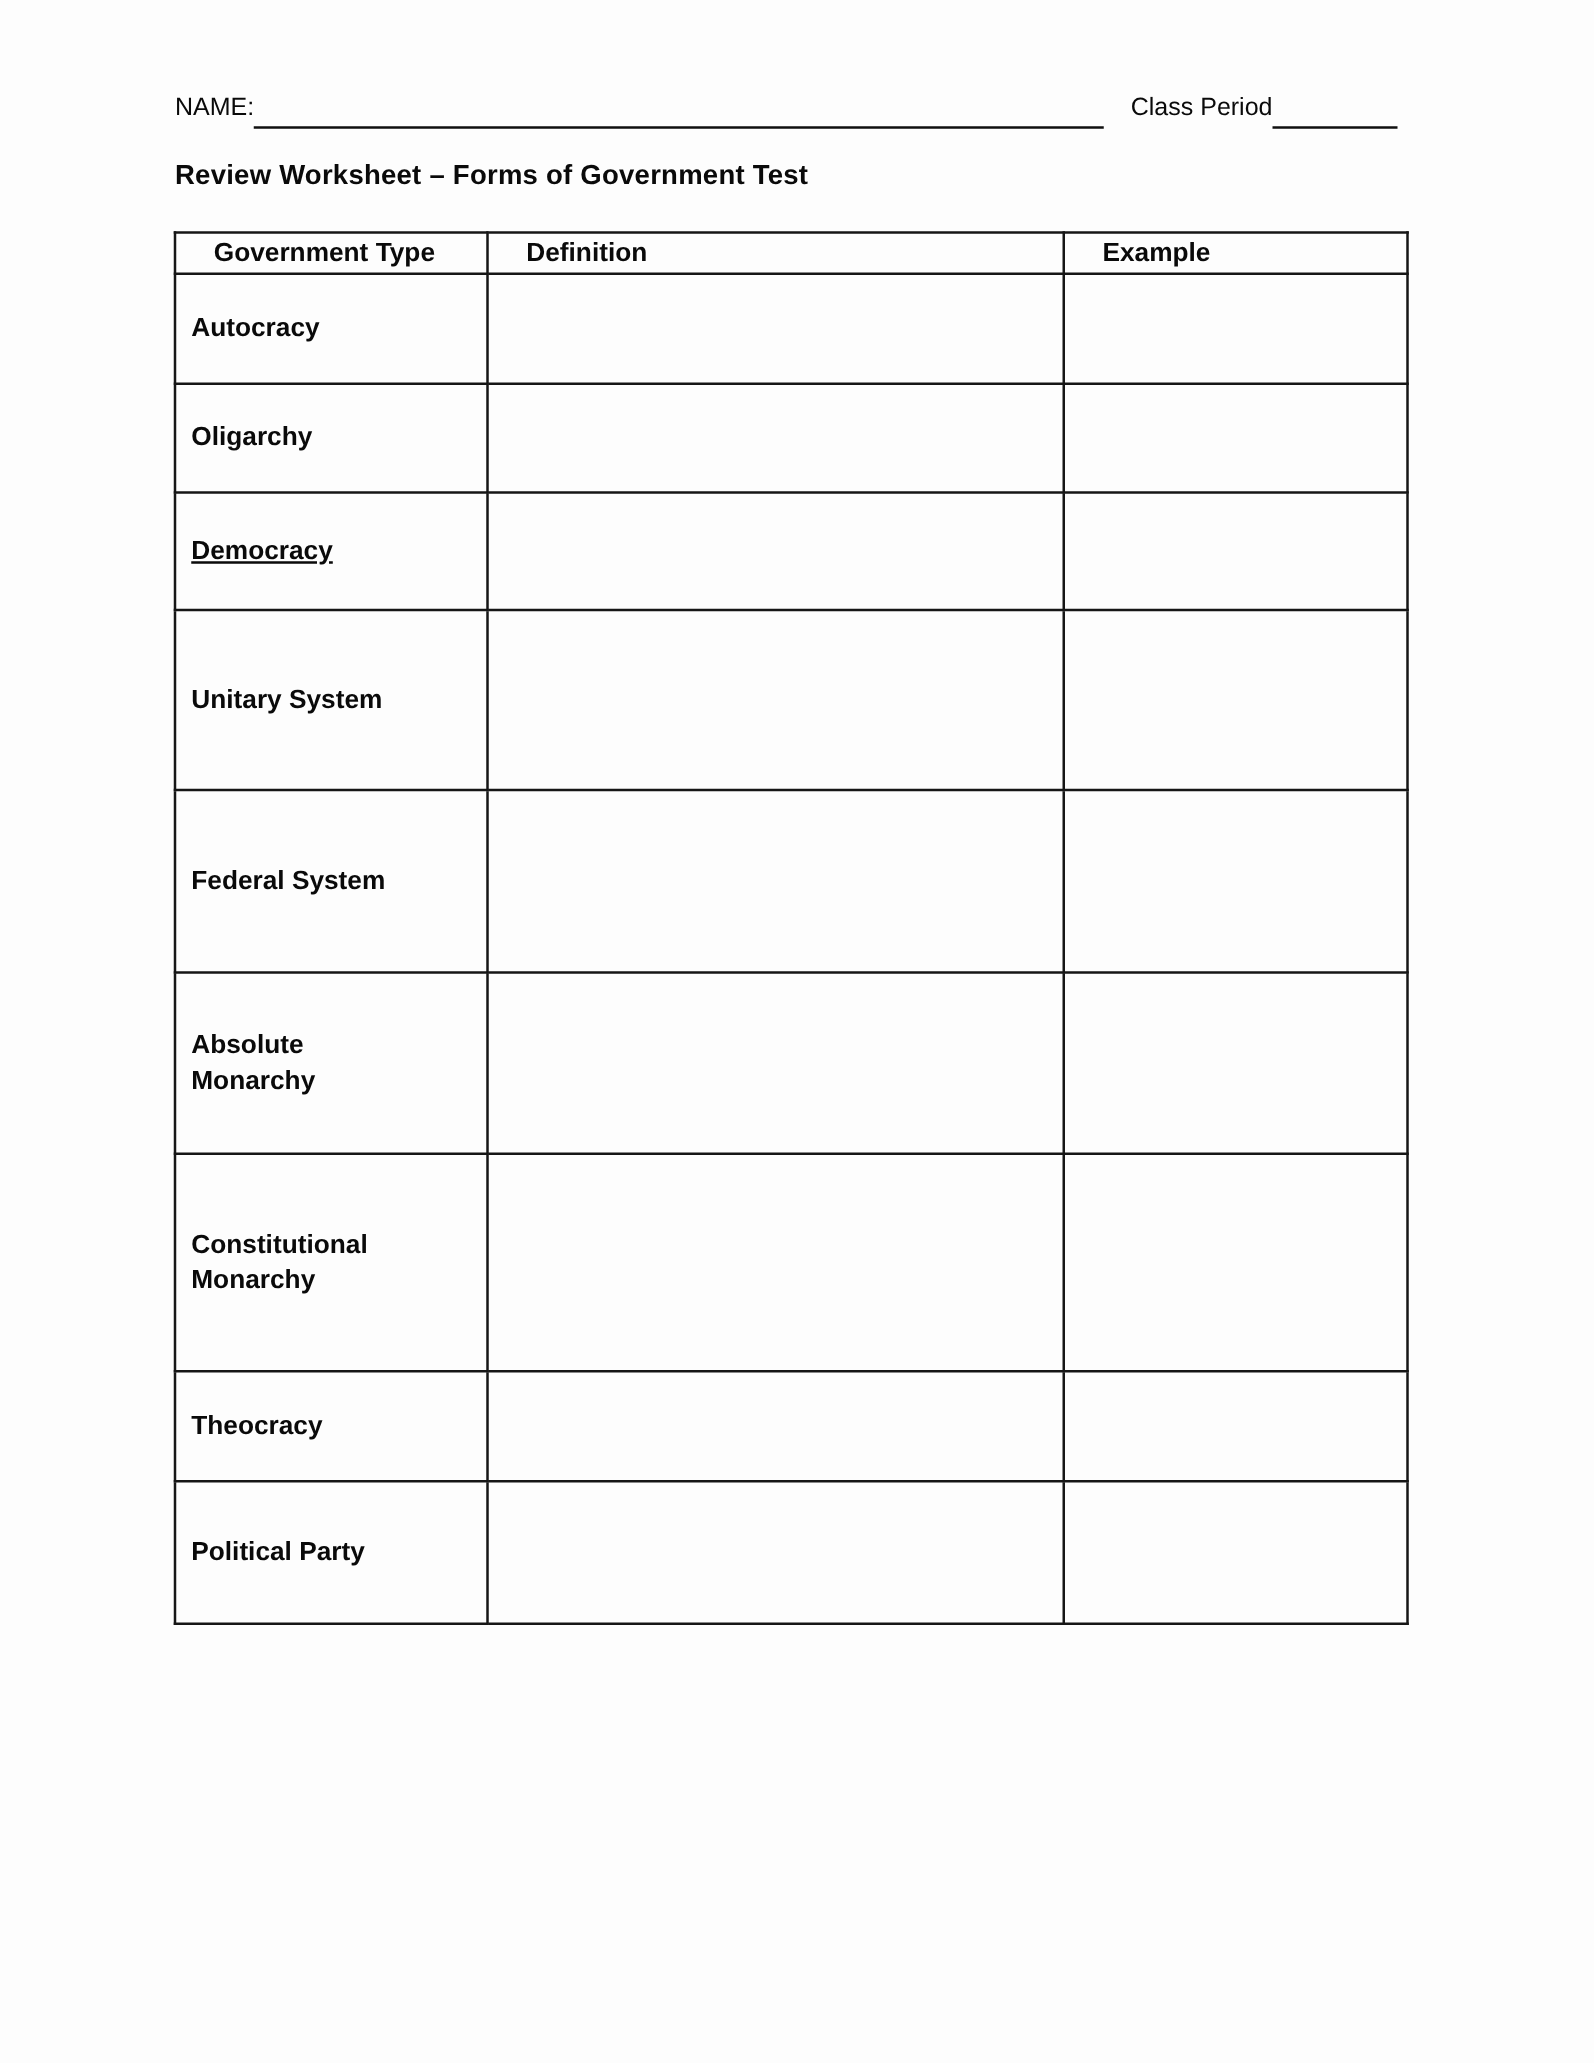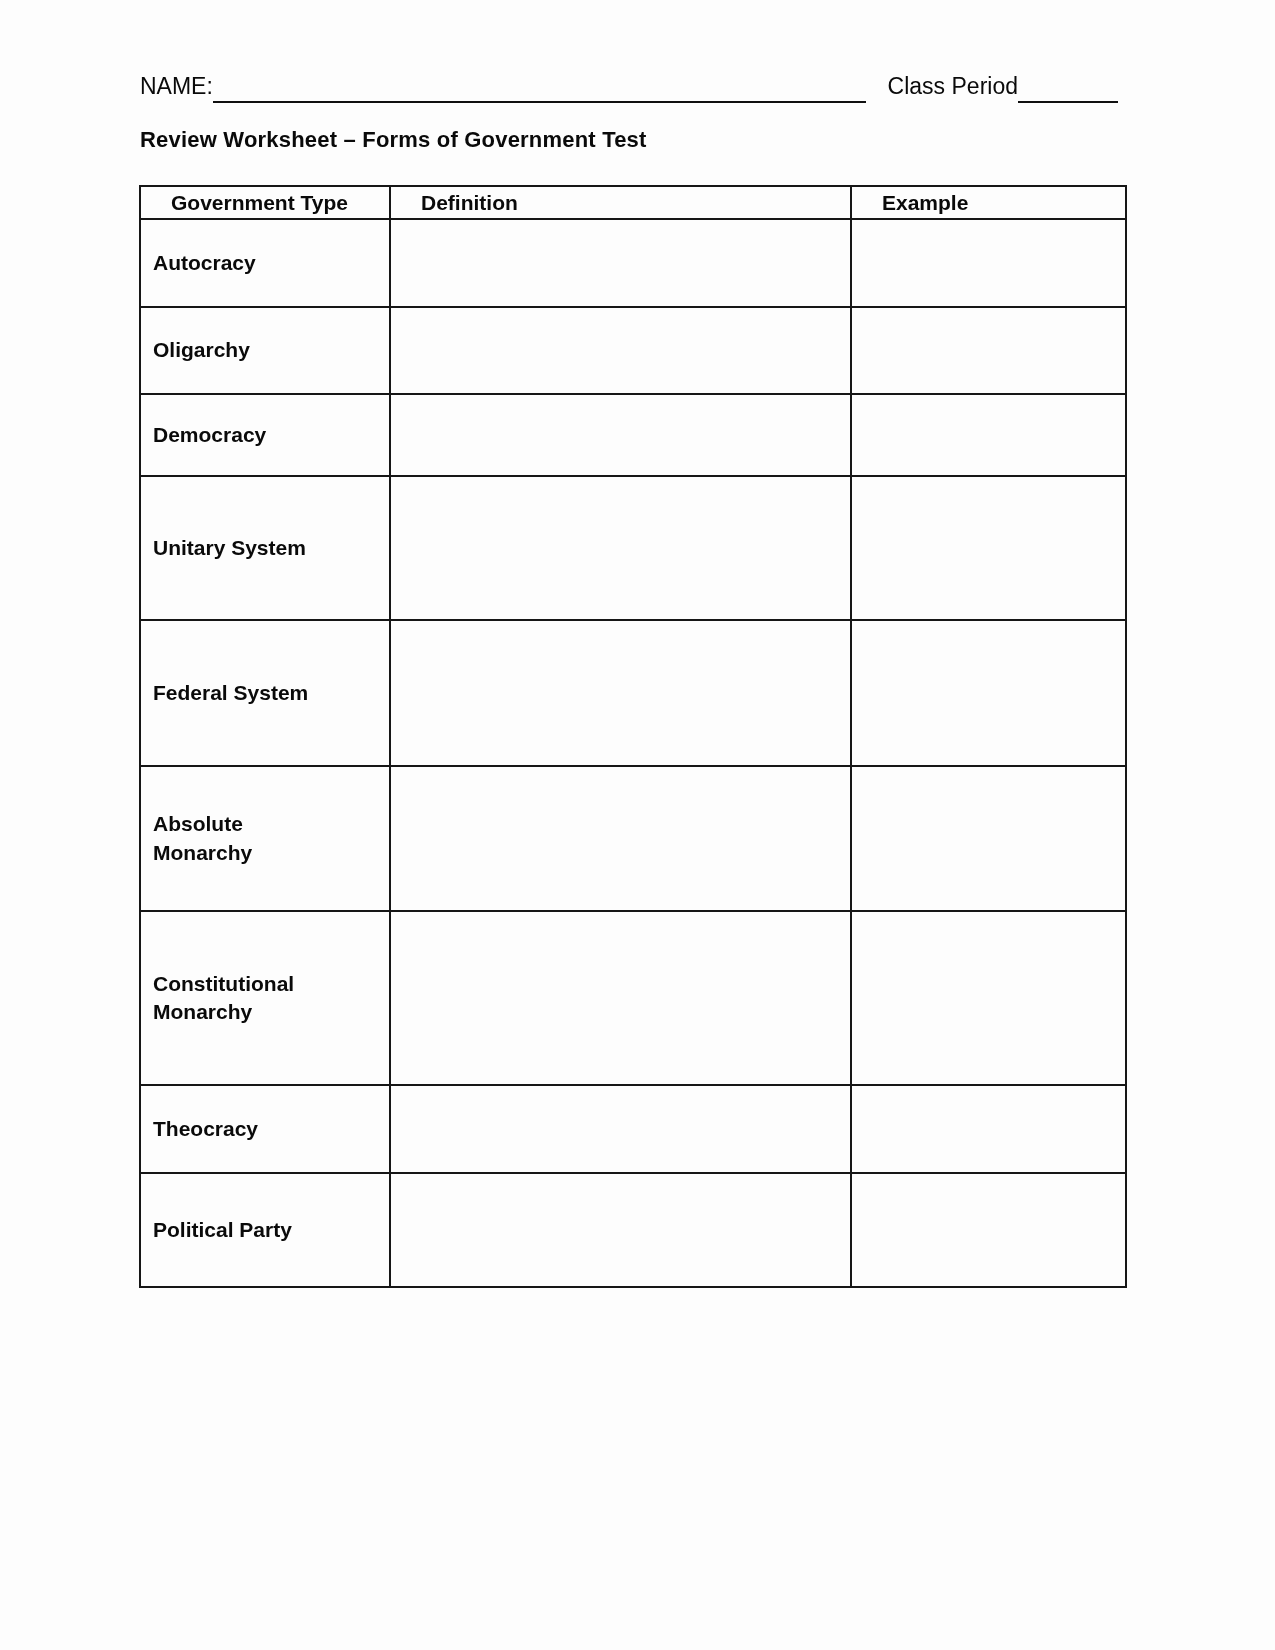--- a/index.html
+++ b/index.html
@@ -17,21 +17,21 @@
 
   
   .fillin-row {
     position: absolute;
     left: 140px;
     top: 69px;
     width: 978px;
     height: 34px;
     display: flex;
     align-items: stretch;
-    font-size: 23px;
+    font-size: 20px;
     line-height: 34px;
     white-space: nowrap;
   }
   .fillin-label { flex: 0 0 auto; }
   .fillin-line {
     border-bottom: 2px solid #101010;
     align-self: stretch;
   }
   .name-line { flex: 1 1 auto; margin-right: 22px; }
   .cp-line { flex: 0 0 100px; }
@@ -110,21 +110,21 @@
       <tr style="height:88px;">
         <td class="type-cell">Autocracy</td>
         <td class="blank-cell"></td>
         <td class="blank-cell"></td>
       </tr>
       <tr style="height:87px;">
         <td class="type-cell">Oligarchy</td>
         <td class="blank-cell"></td>
         <td class="blank-cell"></td>
       </tr>
-      <tr style="height:82px;">
+      <tr style="height:94px;text-decoration:underline;">
         <td class="type-cell">Democracy</td>
         <td class="blank-cell"></td>
         <td class="blank-cell"></td>
       </tr>
       <tr style="height:144px;">
         <td class="type-cell">Unitary System</td>
         <td class="blank-cell"></td>
         <td class="blank-cell"></td>
       </tr>
       <tr style="height:146px;">

